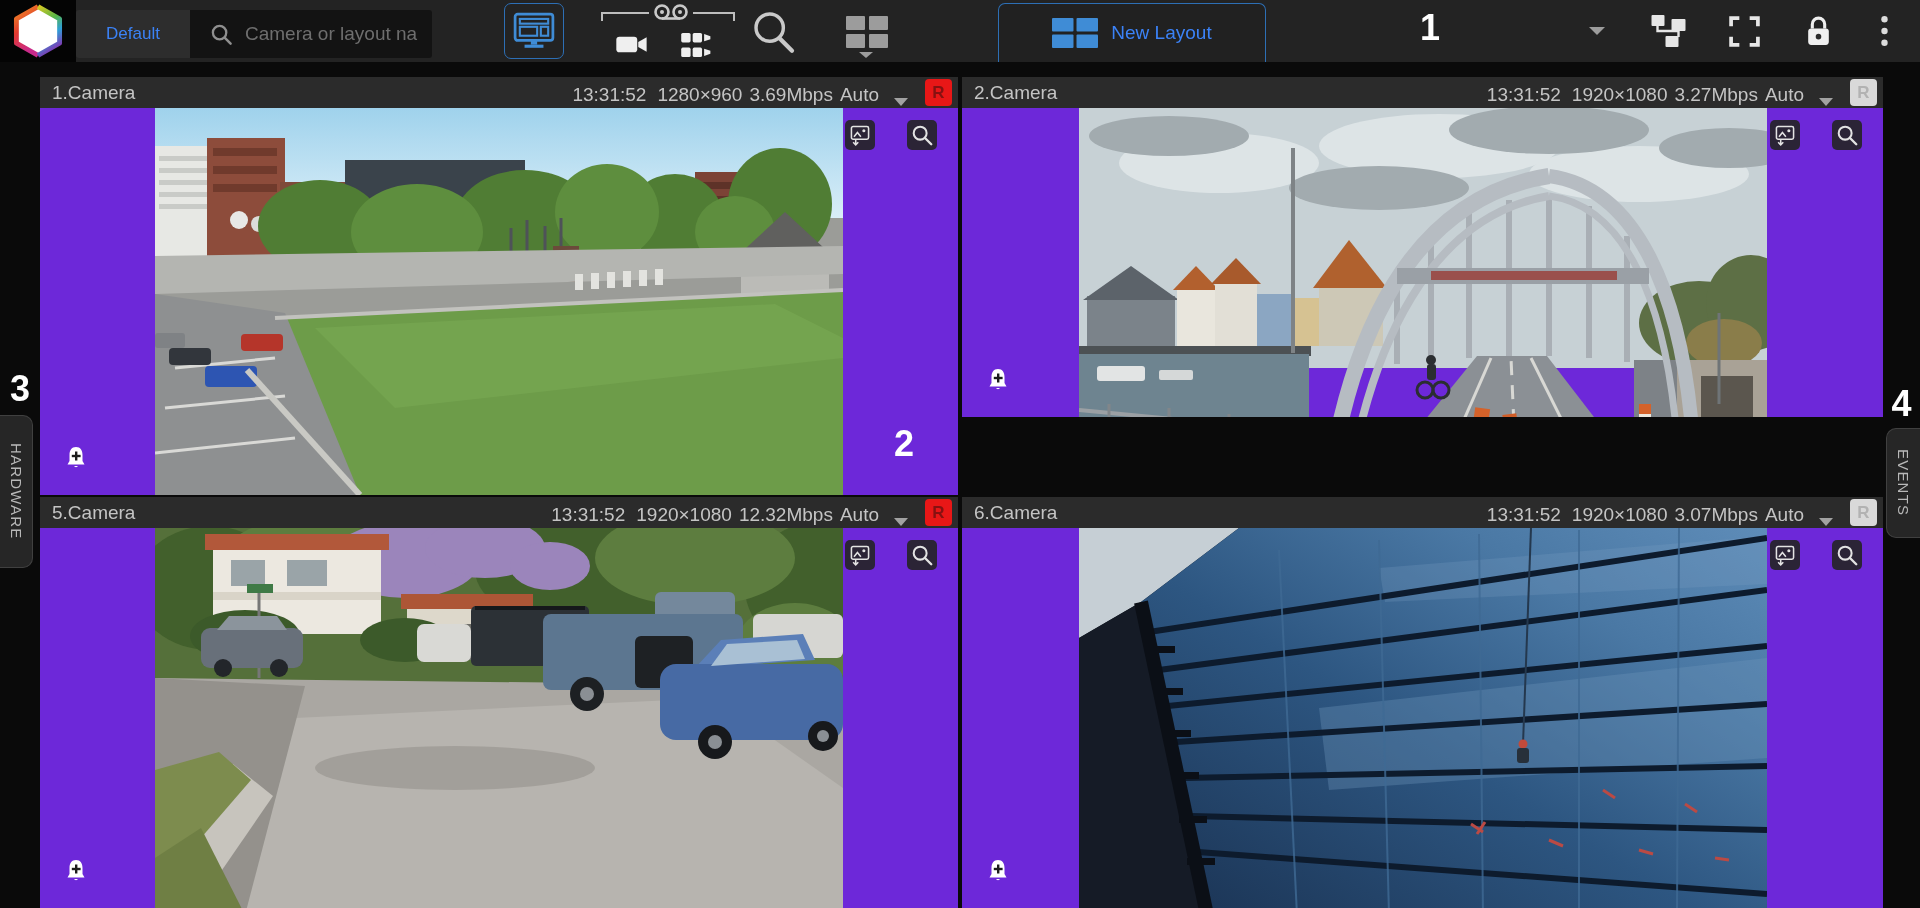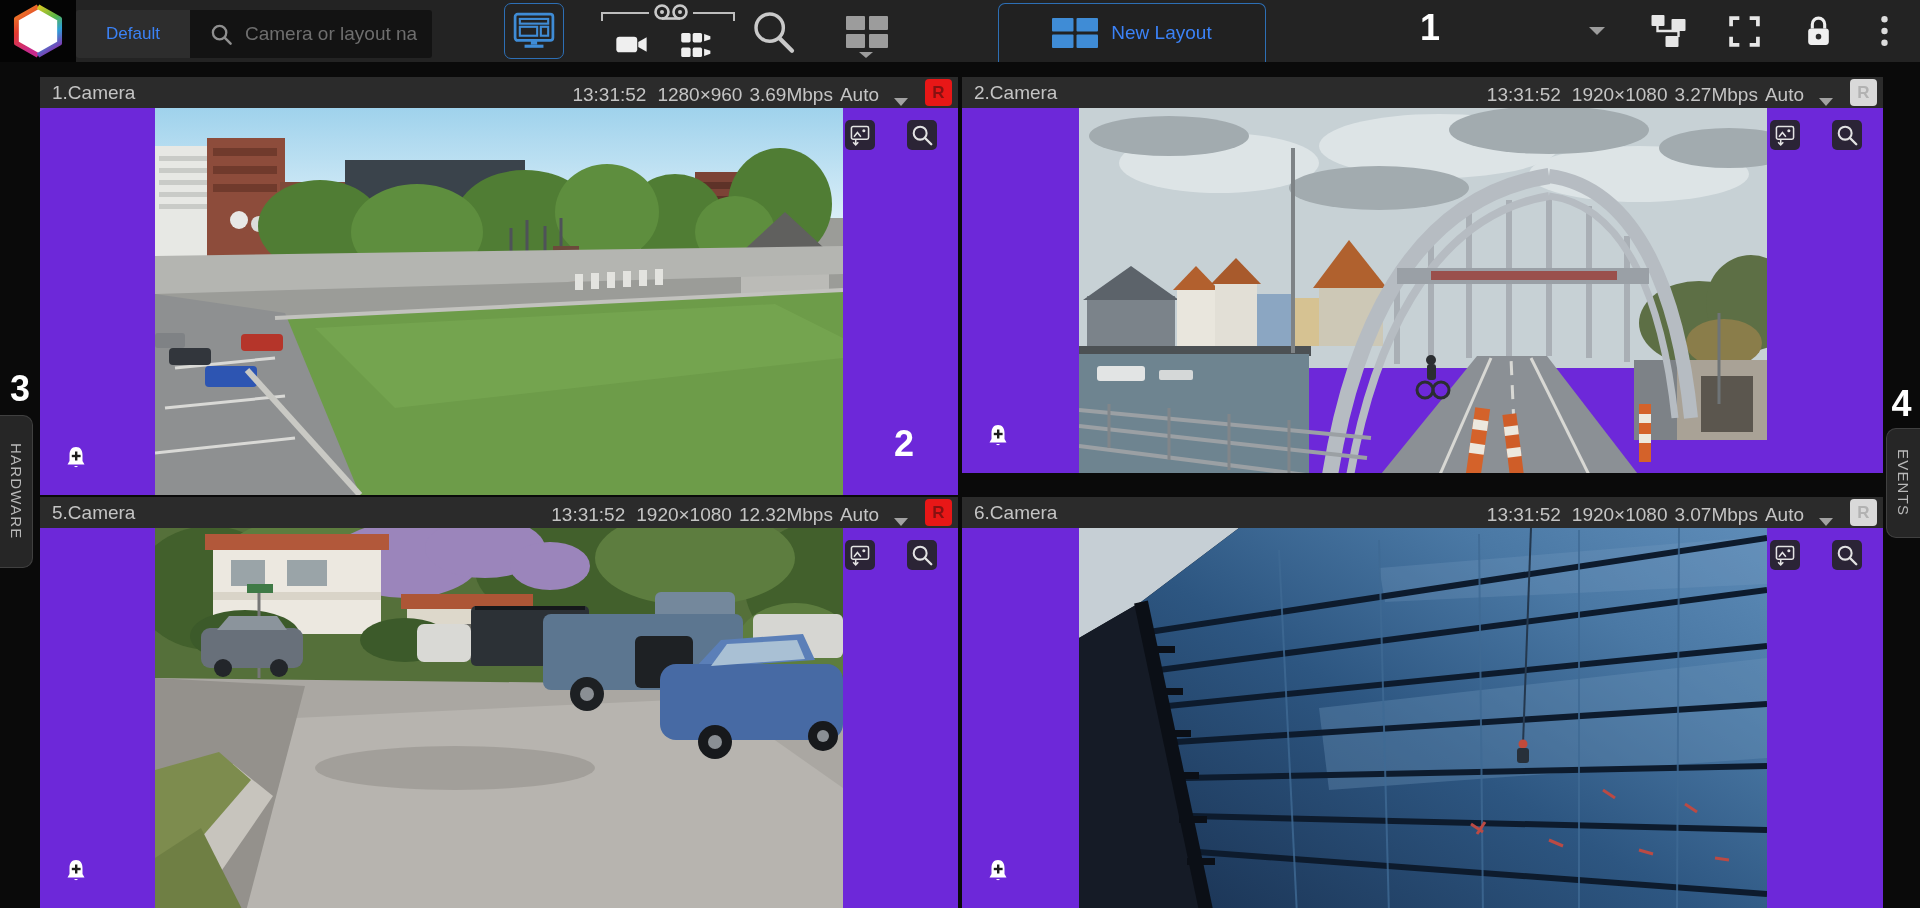--- a/index.html
+++ b/index.html
@@ -325,21 +325,21 @@
         <svg width="24" height="26" viewBox="0 0 24 26">
           <path d="M12,2 C7.5,2 5.5,5.5 5.5,10 L5.5,16 L3.5,19.5 L20.5,19.5 L18.5,16 L18.5,10 C18.5,5.5 16.5,2 12,2 Z" fill="#fff"></path>
           <path d="M10,21 a2.3,2.3 0 0 0 4,0 Z" fill="#fff"></path>
           <rect x="11" y="6.5" width="2.4" height="9" fill="#1c1c1c"></rect>
           <rect x="7.8" y="9.8" width="8.8" height="2.4" fill="#1c1c1c"></rect>
         </svg>
       </button>
     </div>
   </div>
 
-  <div class="cell" style="left:962px;top:77px;width:921px;height:396px;">
+  <div class="cell" style="left:962px;top:77px;width:921px;height:340px;">
     <div class="cam-bar">
       <span class="cam-name">2.Camera</span>
       <div class="cam-stats">
         <span class="t">13:31:52</span>
         <span>1920×1080</span>
         <span>3.27Mbps</span>
         <span>Auto</span>
         <div class="stream-caret"></div>
         <div class="rec-badge">R</div>
       </div>

